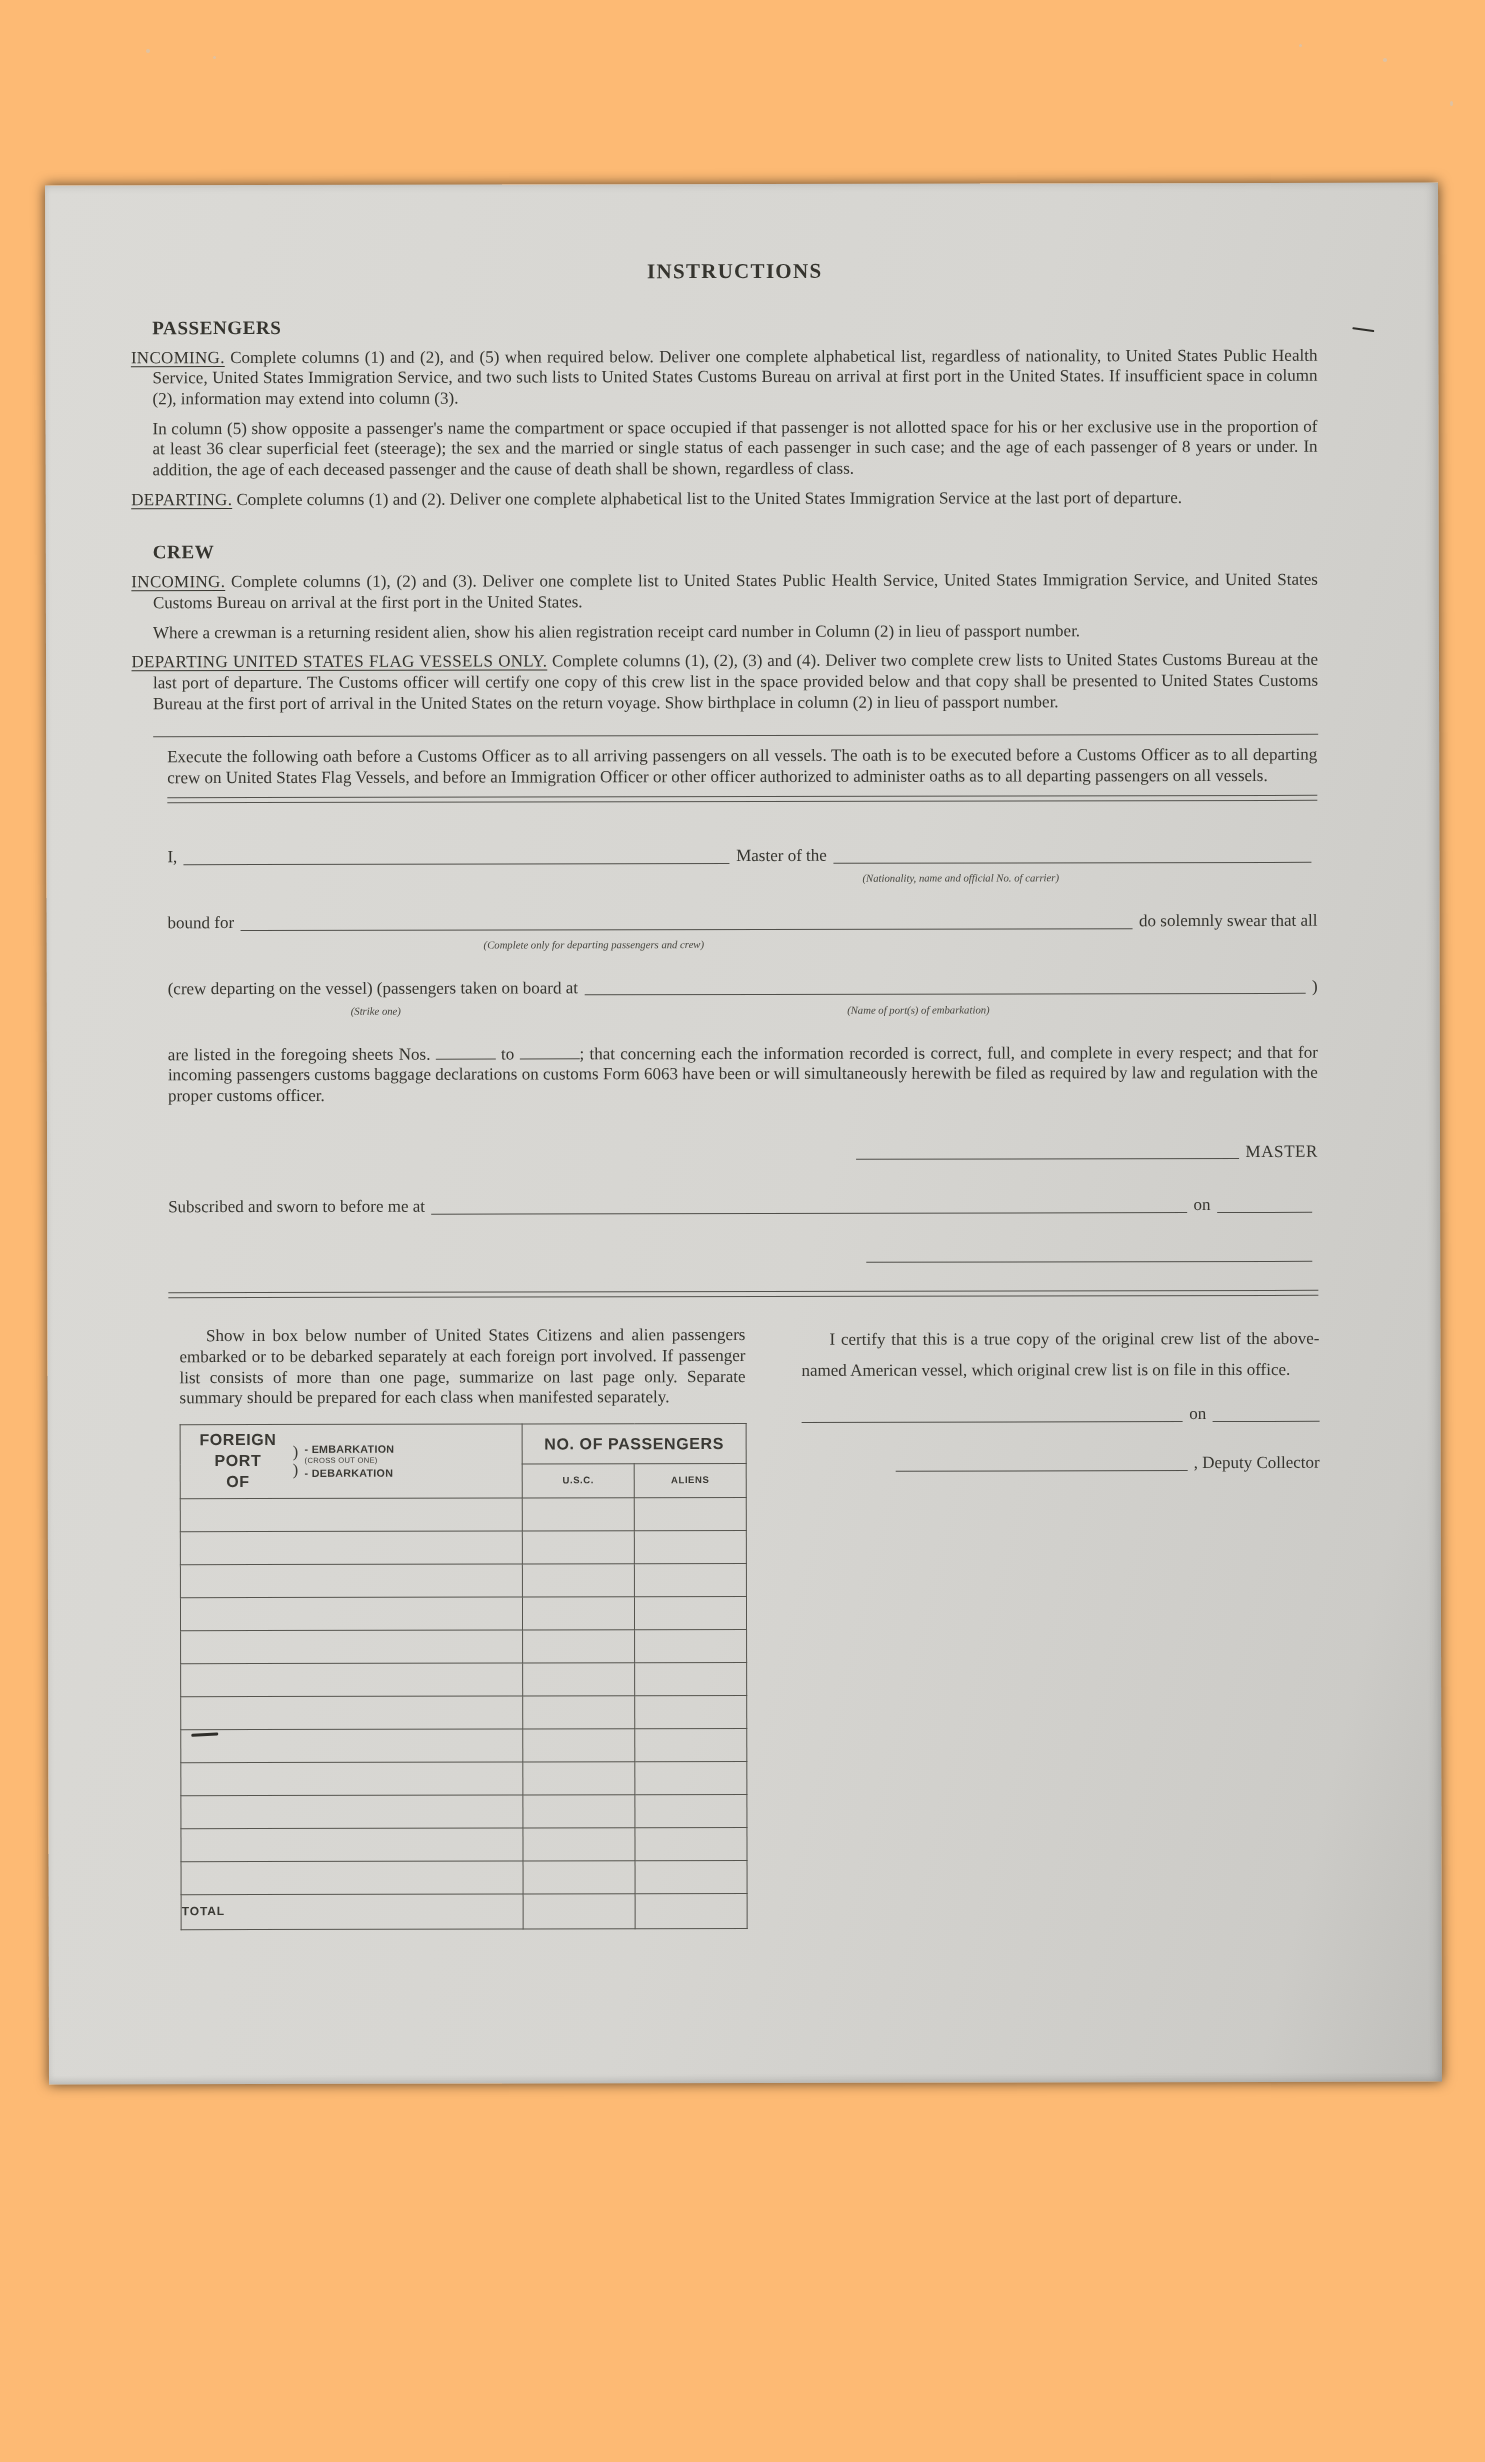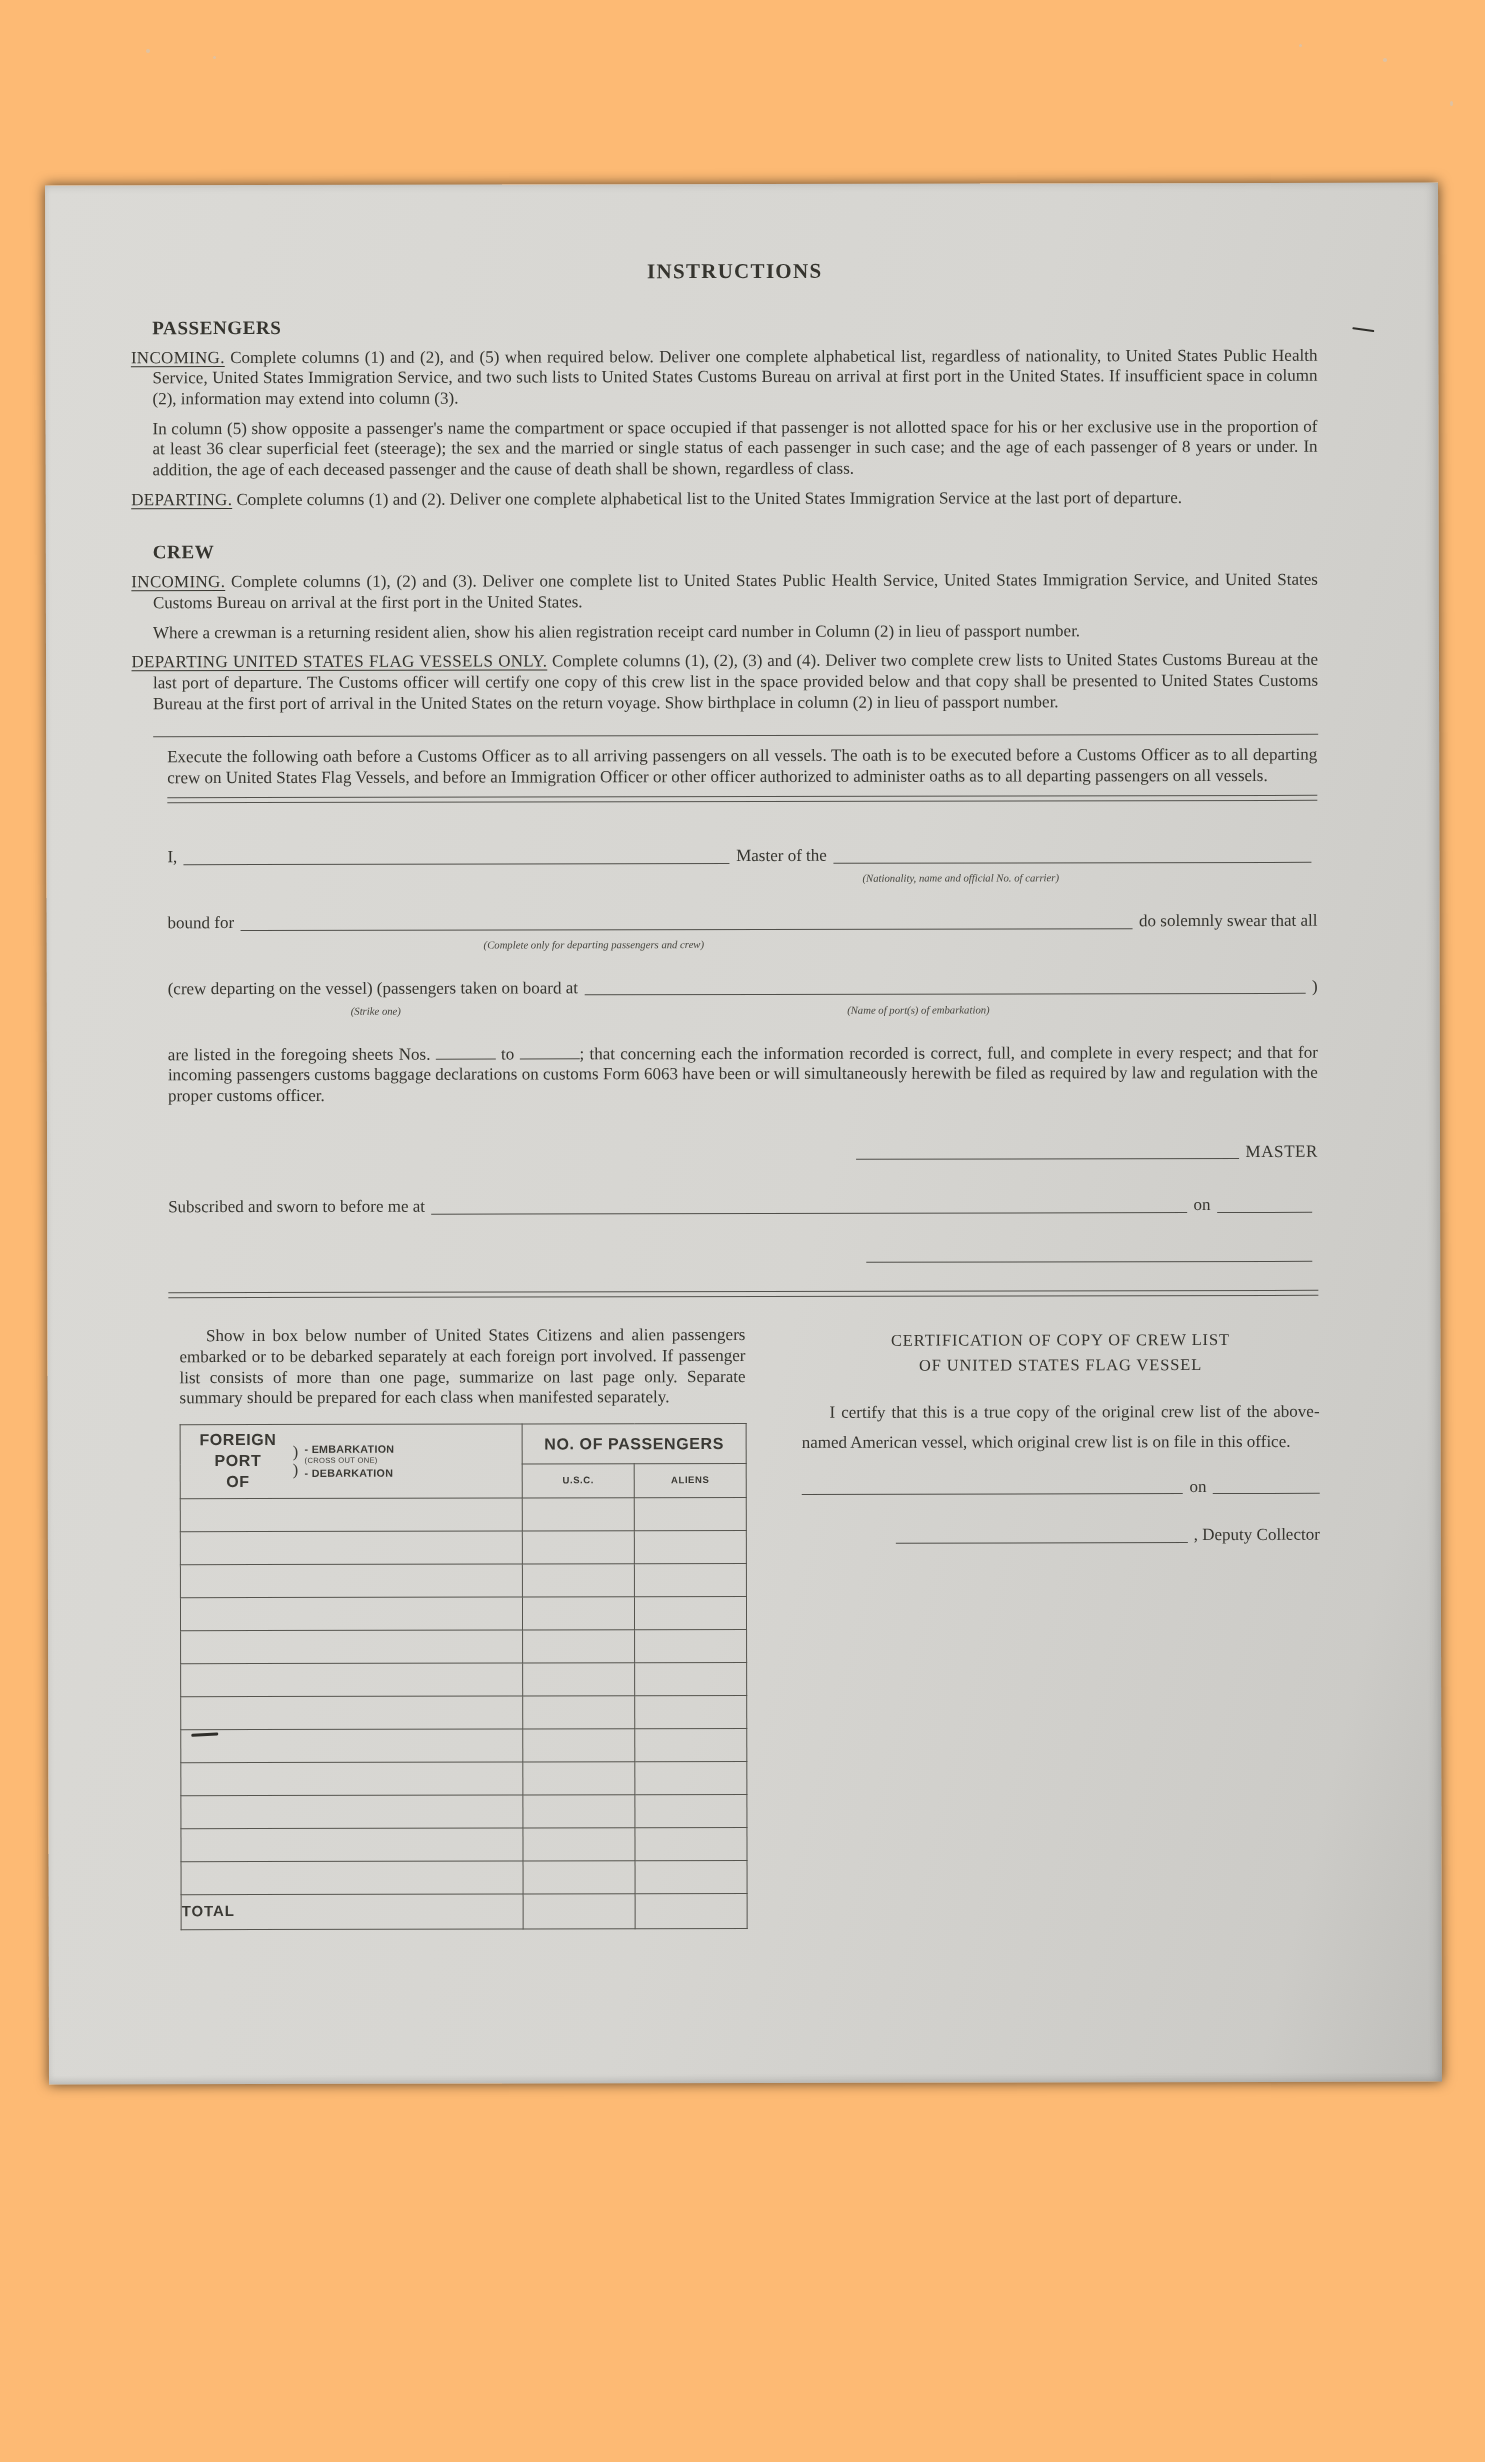--- a/index.html
+++ b/index.html
@@ -44,21 +44,21 @@
   table.ptable th, table.ptable td { border:1.3px solid #55544e; padding:0; }
   .col-port { width:342px; } .col-usc { width:112px; } .col-aliens { width:112px; }
   .porthead { display:flex; align-items:center; padding:5px 3.8px; }
   .portstack{ width:107px; text-align:center; font-size:16px; font-weight:bold; letter-spacing:0.6px; line-height:1.3; }
   .bracecol { display:flex; flex-direction:column; font-family:"Liberation Serif",serif; font-size:16.4px; line-height:1.1; margin:0 6.3px 0 1.3px; font-weight:normal; }
   .embstack { font-size:10.7px; font-weight:bold; letter-spacing:0.3px; line-height:1.35; text-align:left; }
   .crossout { font-size:7.6px; font-weight:normal; letter-spacing:0.3px; }
   th.noph   { font-size:16px; letter-spacing:0.6px; height:33px; font-weight:bold; }
   th.subh   { font-size:9.5px; letter-spacing:0.6px; height:28px; font-weight:bold; }
   td.cell   { height:32px; }
-  td.totalcell { height:34px; font-size:15px; font-weight:bold; letter-spacing:0.9px; padding-left:10px; text-align:left; }
+  td.totalcell { height:34px; font-size:12px; font-weight:bold; letter-spacing:0.9px; padding-left:10px; text-align:left; }
 
   .certtitle { text-align:center; font-size:16.4px; letter-spacing:0.9px; line-height:1.55; margin:2.5px 0 19px; font-weight:normal; }
   .rightcol p.cert { font-size:17px; line-height:1.8; text-align:justify; text-indent:28px; margin:0 0 8.8px; }
   .rrow { display:flex; align-items:flex-end; margin-top:19px; font-size:17px; }
 
   .stray  { position:absolute; background:#2f2e2a; }
   .mark-a { left:1307px; top:146px; width:21.5px; height:1.9px; transform:rotate(8deg); border-radius:1.3px; }
   .mark-b { left:143px; top:1548px; width:26.5px; height:2.5px; transform:rotate(-3deg); border-radius:1.3px; }
 </style>
 </head>
@@ -275,24 +275,20 @@
               <tr>
                 <td class="totalcell">TOTAL</td>
                 <td class="cell"></td>
                 <td class="cell"></td>
               </tr>
             </tbody>
           </table>
         </div>
 
         <div class="rightcol">
-          <div class="certtitle">
-            <div>CERTIFICATION OF COPY OF CREW LIST</div>
-            <div>OF UNITED STATES FLAG VESSEL</div>
-          </div>
 
           <p class="cert">I certify that this is a true copy of the original crew list of the above-named American vessel, which original crew list is on file in this office.</p>
 
 
           <div class="rrow">
             <span class="bl" style="flex:1; margin-left:0;"></span>
             <span>on</span>
             <span class="bl" style="width:107px; margin-right:0;"></span>
           </div>
 

